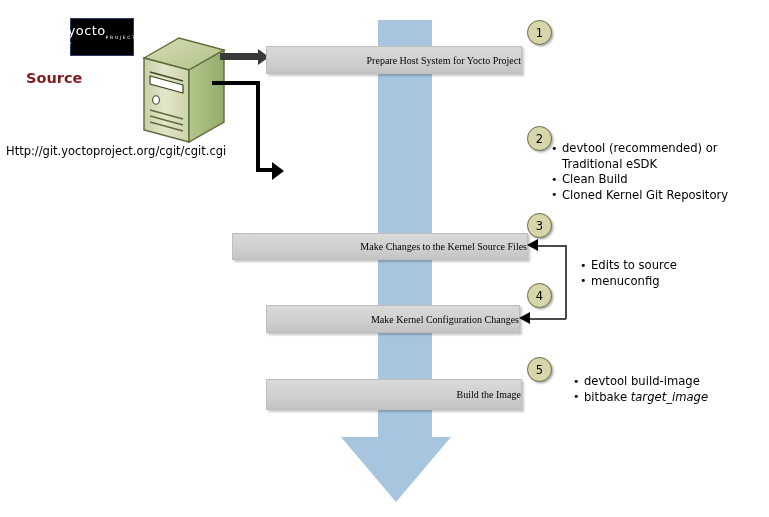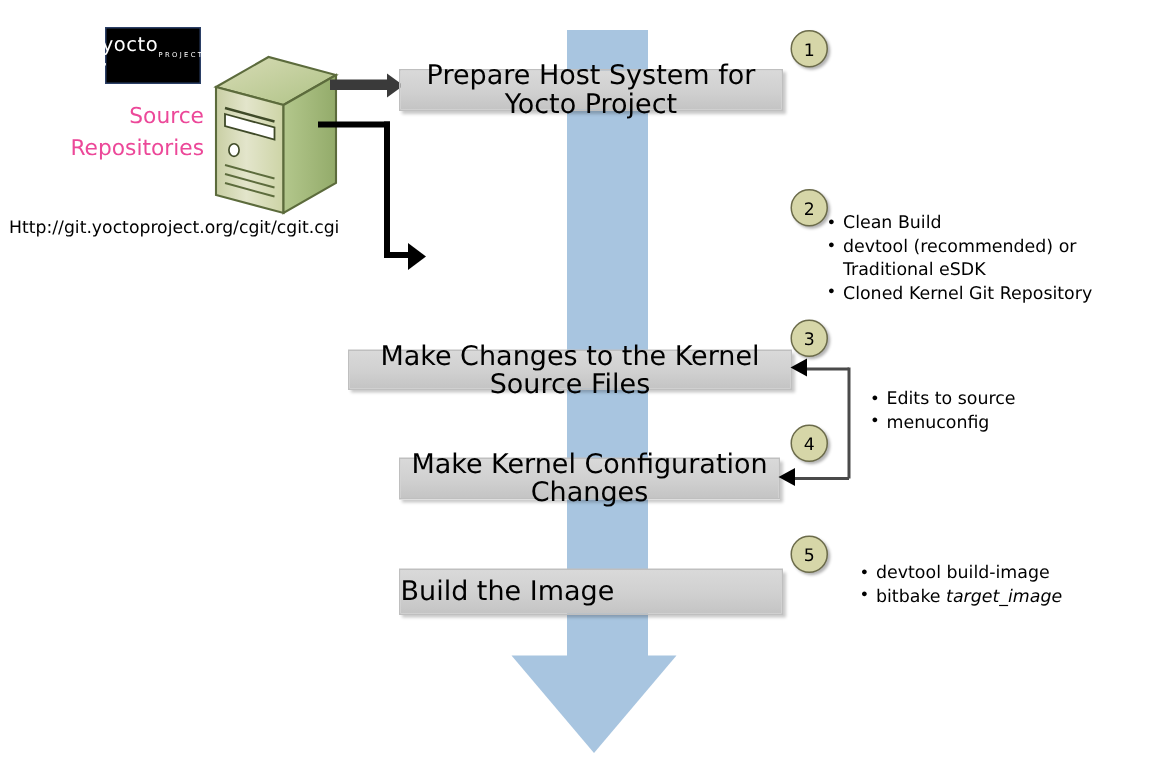--- a/index.html
+++ b/index.html
@@ -32,21 +32,21 @@
     color:#ffffff;font-size:13px;letter-spacing:.4px;line-height:13px;
     font-family:"DejaVu Sans","Liberation Sans",sans-serif;
   }
   .yocto-sub{
     color:#ffffff;font-size:4.5px;letter-spacing:1.6px;line-height:7px;margin-top:1px;
   }
 
   
   .src-label{
     position:absolute;left:26px;top:68px;width:110px;
-    text-align:right;font-weight:normal;font-size:14.5px;color:#ec4899;
+    text-align:left;font-weight:bold;font-size:14.5px;color:#7f1d1d;
     line-height:21px;
   }
   .src-url{
     position:absolute;left:6px;top:144px;font-size:11.5px;color:#000;
     white-space:nowrap;
   }
 
   
   .server{position:absolute;left:136px;top:36px;width:92px;height:110px;}
   .server svg{display:block;}
@@ -58,22 +58,22 @@
     position:absolute;width:0;height:0;
     border-top:8px solid transparent;border-bottom:8px solid transparent;
   }
 
   
   .pbox{
     position:absolute;
     background:linear-gradient(to bottom,#d9d9d9 0%,#d0d0d0 55%,#c4c4c4 100%);
     border:1px solid #bfbfbf;
     box-shadow:2px 2px 2px rgba(0,0,0,.22);
-    display:flex;align-items:center;justify-content:flex-start;
-    text-align:center;color:#000;font-size:18px;line-height:19px;
+    display:flex;align-items:center;justify-content:flex-end;
+    text-align:center;color:#000;font-size:10px;line-height:19px;font-family:Liberation Serif, serif;
   }
 
   
   .circle{
     position:absolute;width:23px;height:23px;border-radius:50%;
     background:#d6d6a8;border:1.4px solid #6b6b4a;
     box-shadow:1.5px 1.5px 2px rgba(0,0,0,.3);
     display:flex;align-items:center;justify-content:center;
     font-size:11.5px;color:#000;
   }
@@ -104,21 +104,20 @@
   <div class="spine"></div>
   <div class="spine-head"></div>
 
   <div class="yocto-logo">
     <div class="yocto-word">yocto ·</div>
     <div class="yocto-sub">PROJECT</div>
   </div>
 
   <div class="src-label">
     <div>Source</div>
-    <div>Repositories</div>
   </div>
   <div class="src-url">Http://git.yoctoproject.org/cgit/cgit.cgi</div>
 
   <div class="server">
     <svg width="92" height="112" viewBox="0 0 92 112">
       <defs>
         <linearGradient id="gFront" x1="0" y1="0" x2="1" y2="0">
           <stop offset="0%" stop-color="#c9cfa4"></stop>
           <stop offset="45%" stop-color="#e3e5cb"></stop>
           <stop offset="100%" stop-color="#cdd4a6"></stop>
@@ -187,22 +186,22 @@
   <div class="circle" style="left:527px;top:283px;">
     <span>4</span>
   </div>
   <div class="circle" style="left:527px;top:357px;">
     <span>5</span>
   </div>
 
 
   <div class="notes" style="left:551px;top:141px;width:208px;">
     <ul>
+      <li>devtool (recommended) or Traditional eSDK</li>
       <li>Clean Build</li>
-      <li>devtool (recommended) or Traditional eSDK</li>
       <li>Cloned Kernel Git Repository</li>
     </ul>
   </div>
 
   <div class="brk-v" style="left:565px;top:245px;height:74px;"></div>
   <div class="brk-h" style="left:538px;top:245px;width:28px;"></div>
   <div class="brk-h" style="left:530px;top:318px;width:36px;"></div>
   <div class="brk-head" style="left:527px;top:239px;"></div>
   <div class="brk-head" style="left:519px;top:312px;"></div>
 

